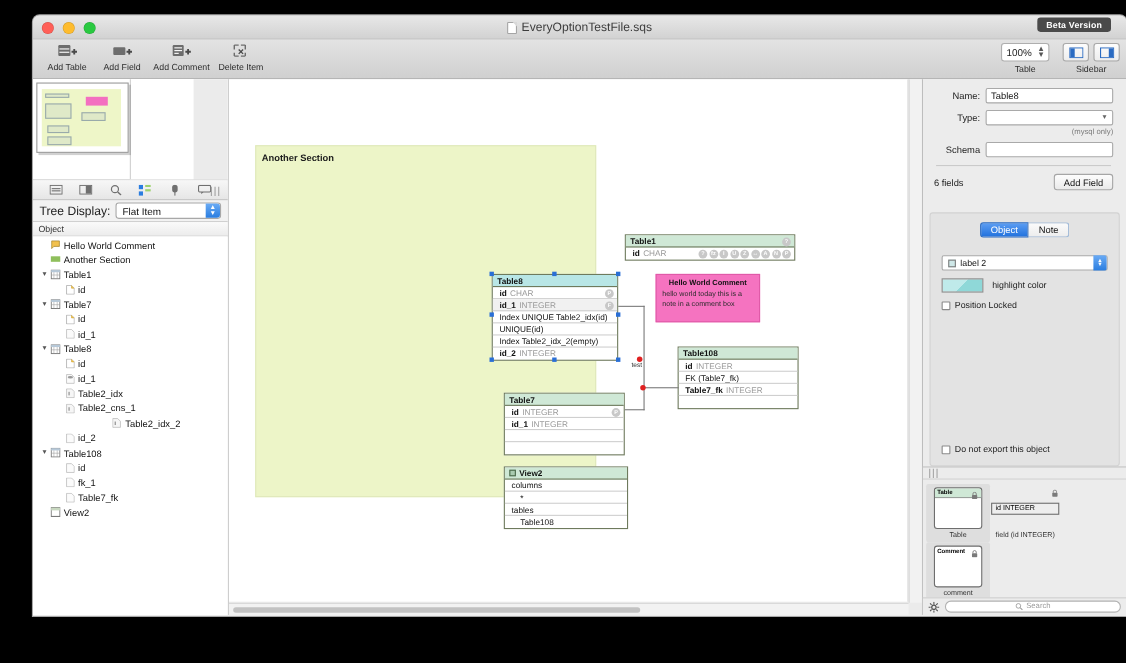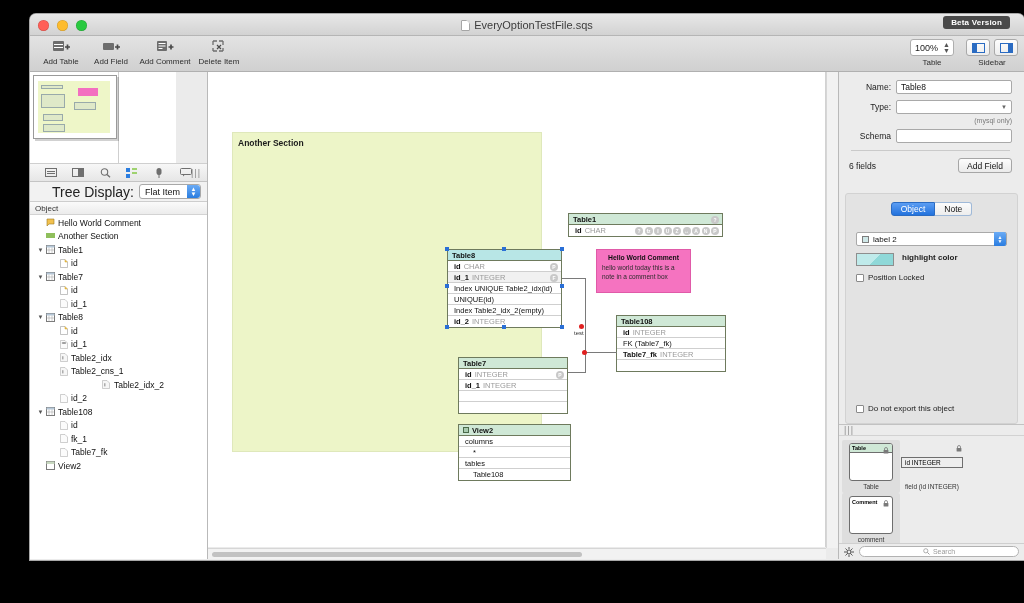--- a/index.html
+++ b/index.html
@@ -111,21 +111,21 @@
     display:flex; align-items:center; justify-content:center; gap:14px;
     position: relative;
   }
   .strip-ico { width:13px; height:11px; display:flex; align-items:center; justify-content:center; }
   .strip-grip { position:absolute; right:6px; font-size:9px; color:#8a8a8a; letter-spacing:1px; }
 
   .treedisp {
     height: 20px; display:flex; align-items:center; gap:5px; padding:0 6px;
     background:#f2f2f2; border-bottom:1px solid #cdcdcd;
   }
-  .treedisp .lab { font-size:14px; color:#222;margin-left:16px; }
+  .treedisp .lab { font-size:11px; color:#222; }
   .popup {
     flex:1; height:15px; background:#fff; border:1px solid #a8a8a8; border-radius:3px;
     font-size:9px; color:#111; display:flex; align-items:center; padding-left:5px; position:relative;
   }
   .popup .arrow {
     position:absolute; right:0; top:0; bottom:0; width:13px;
     background:linear-gradient(#6aabf5,#2a7de0); border-radius:0 3px 3px 0;
     display:flex; align-items:center; justify-content:center; color:#fff; font-size:6px; line-height:5px;
   }
 
@@ -226,21 +226,21 @@
   .seg.off { background:linear-gradient(#fbfbfb,#ededed); color:#111; border-radius:0 3px 3px 0; border-left:none; }
   .label-pop { margin:16px 10px 0 10px; height:14px; background:#fff; border:1px solid #a9a9a9;
                border-radius:2px; position:relative; display:flex; align-items:center; padding-left:5px; }
   .chkbox { width:7px; height:7px; border:1px solid #7d7d7d; background:#cfe8e8; margin-right:4px; flex:0 0 auto; }
   .label-pop .lv { font-size:8px; color:#111; }
   .label-pop .arrow {
     position:absolute; right:0; top:-1px; bottom:-1px; width:12px;
     background:linear-gradient(#6aabf5,#2a7de0); border-radius:0 2px 2px 0;
     display:flex; align-items:center; justify-content:center; color:#fff; font-size:5px; line-height:4px;
   }
-  .swatch-row { display:flex; align-items:flex-start; margin:7px 10px 0 10px; gap:8px;font-weight:bold; }
+  .swatch-row { display:flex; align-items:center; margin:7px 10px 0 10px; gap:8px; }
   .swatch { width:38px; height:13px; background:linear-gradient(135deg,#bfeaea 0 50%,#8fd8d8 50% 100%);
             border:1px solid #8e8e8e; }
   .swatch-lbl { font-size:8px; color:#222; }
   .chk-row { display:flex; align-items:center; margin:7px 10px 0 10px; gap:4px; }
   .chk { width:8px; height:8px; border:1px solid #8a8a8a; background:#fff; border-radius:1px; flex:0 0 auto; }
   .chk-lbl { font-size:8px; color:#222; }
   .chk-row.bottom { position:absolute; left:0; right:0; bottom:10px; margin:0 10px; }
 
   .palette { height:135px; background:#ececec; border-top:1px solid #c2c2c2; position:relative; }
   .pal-grip { height:11px; display:flex; align-items:center; padding-left:5px;

